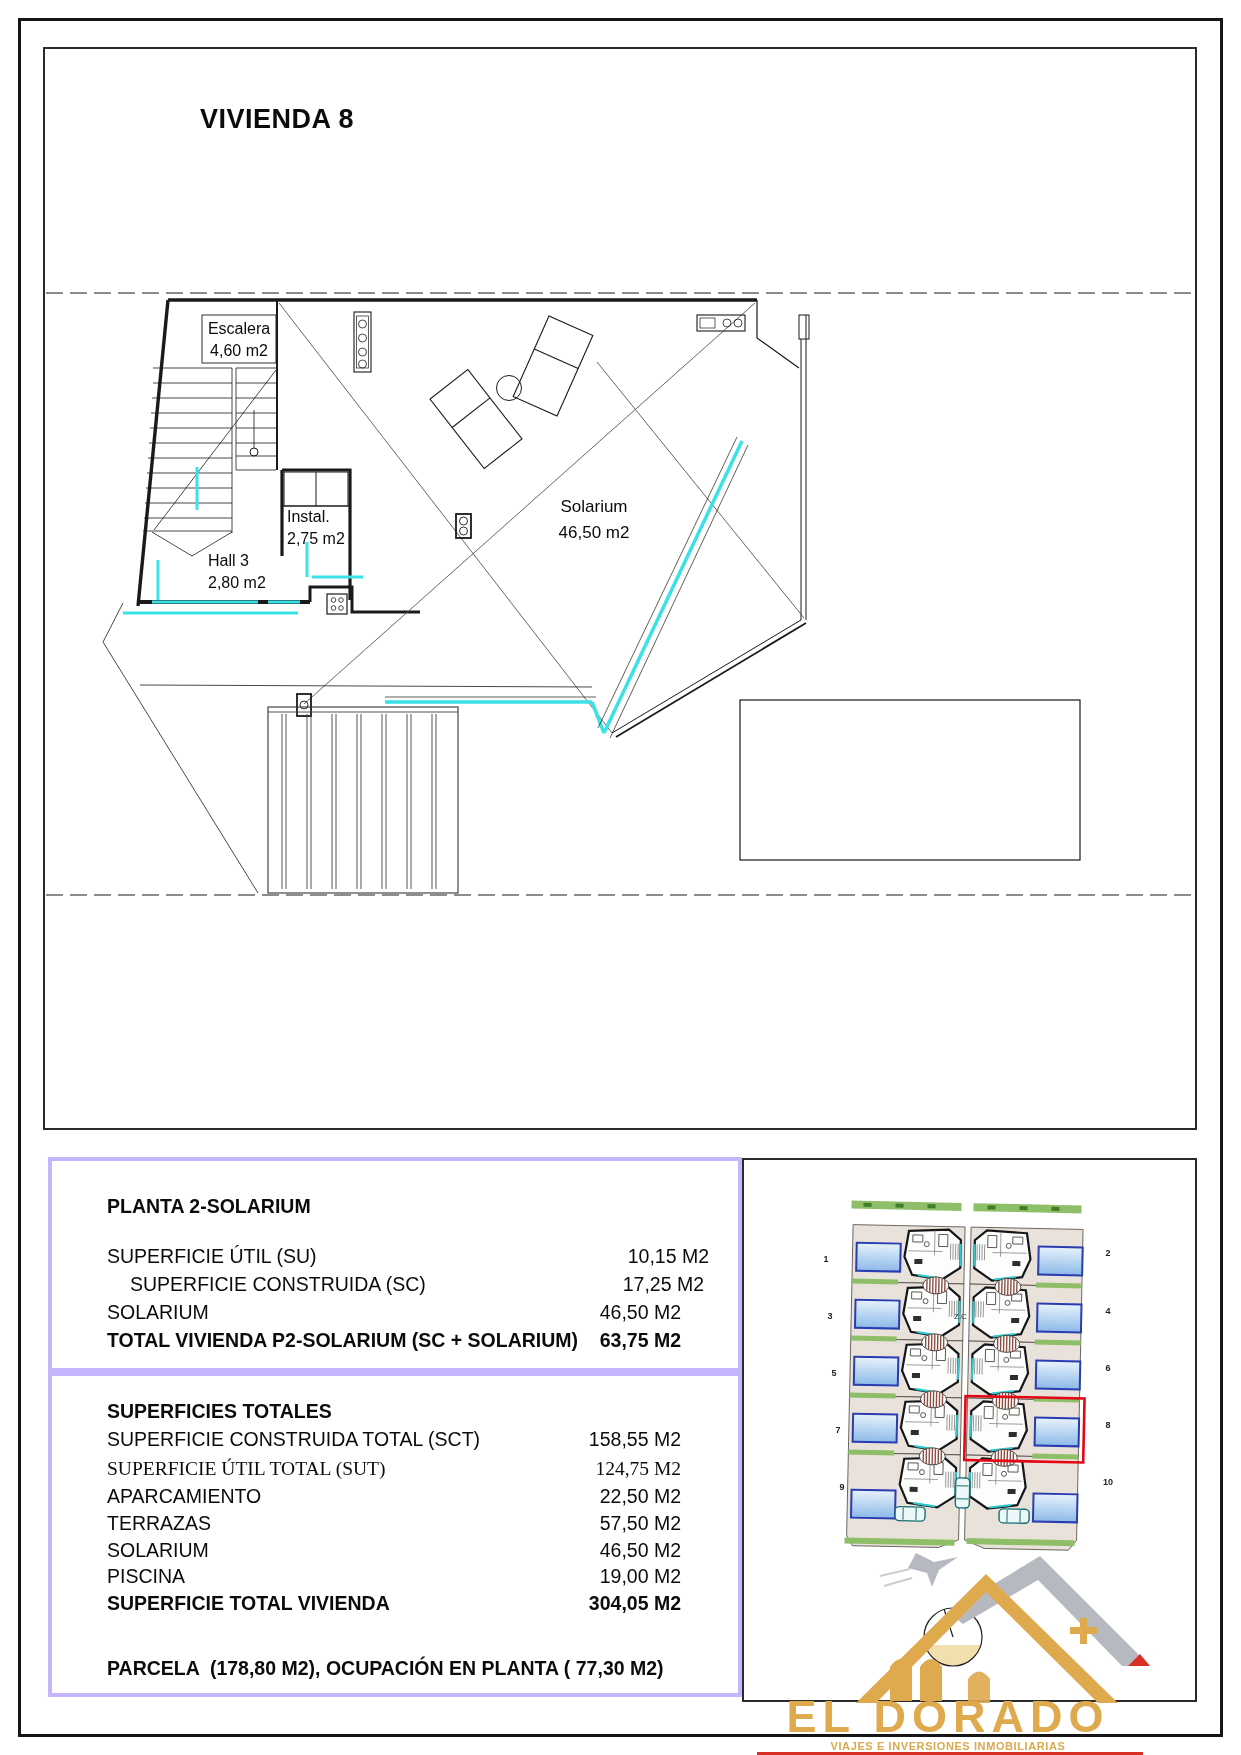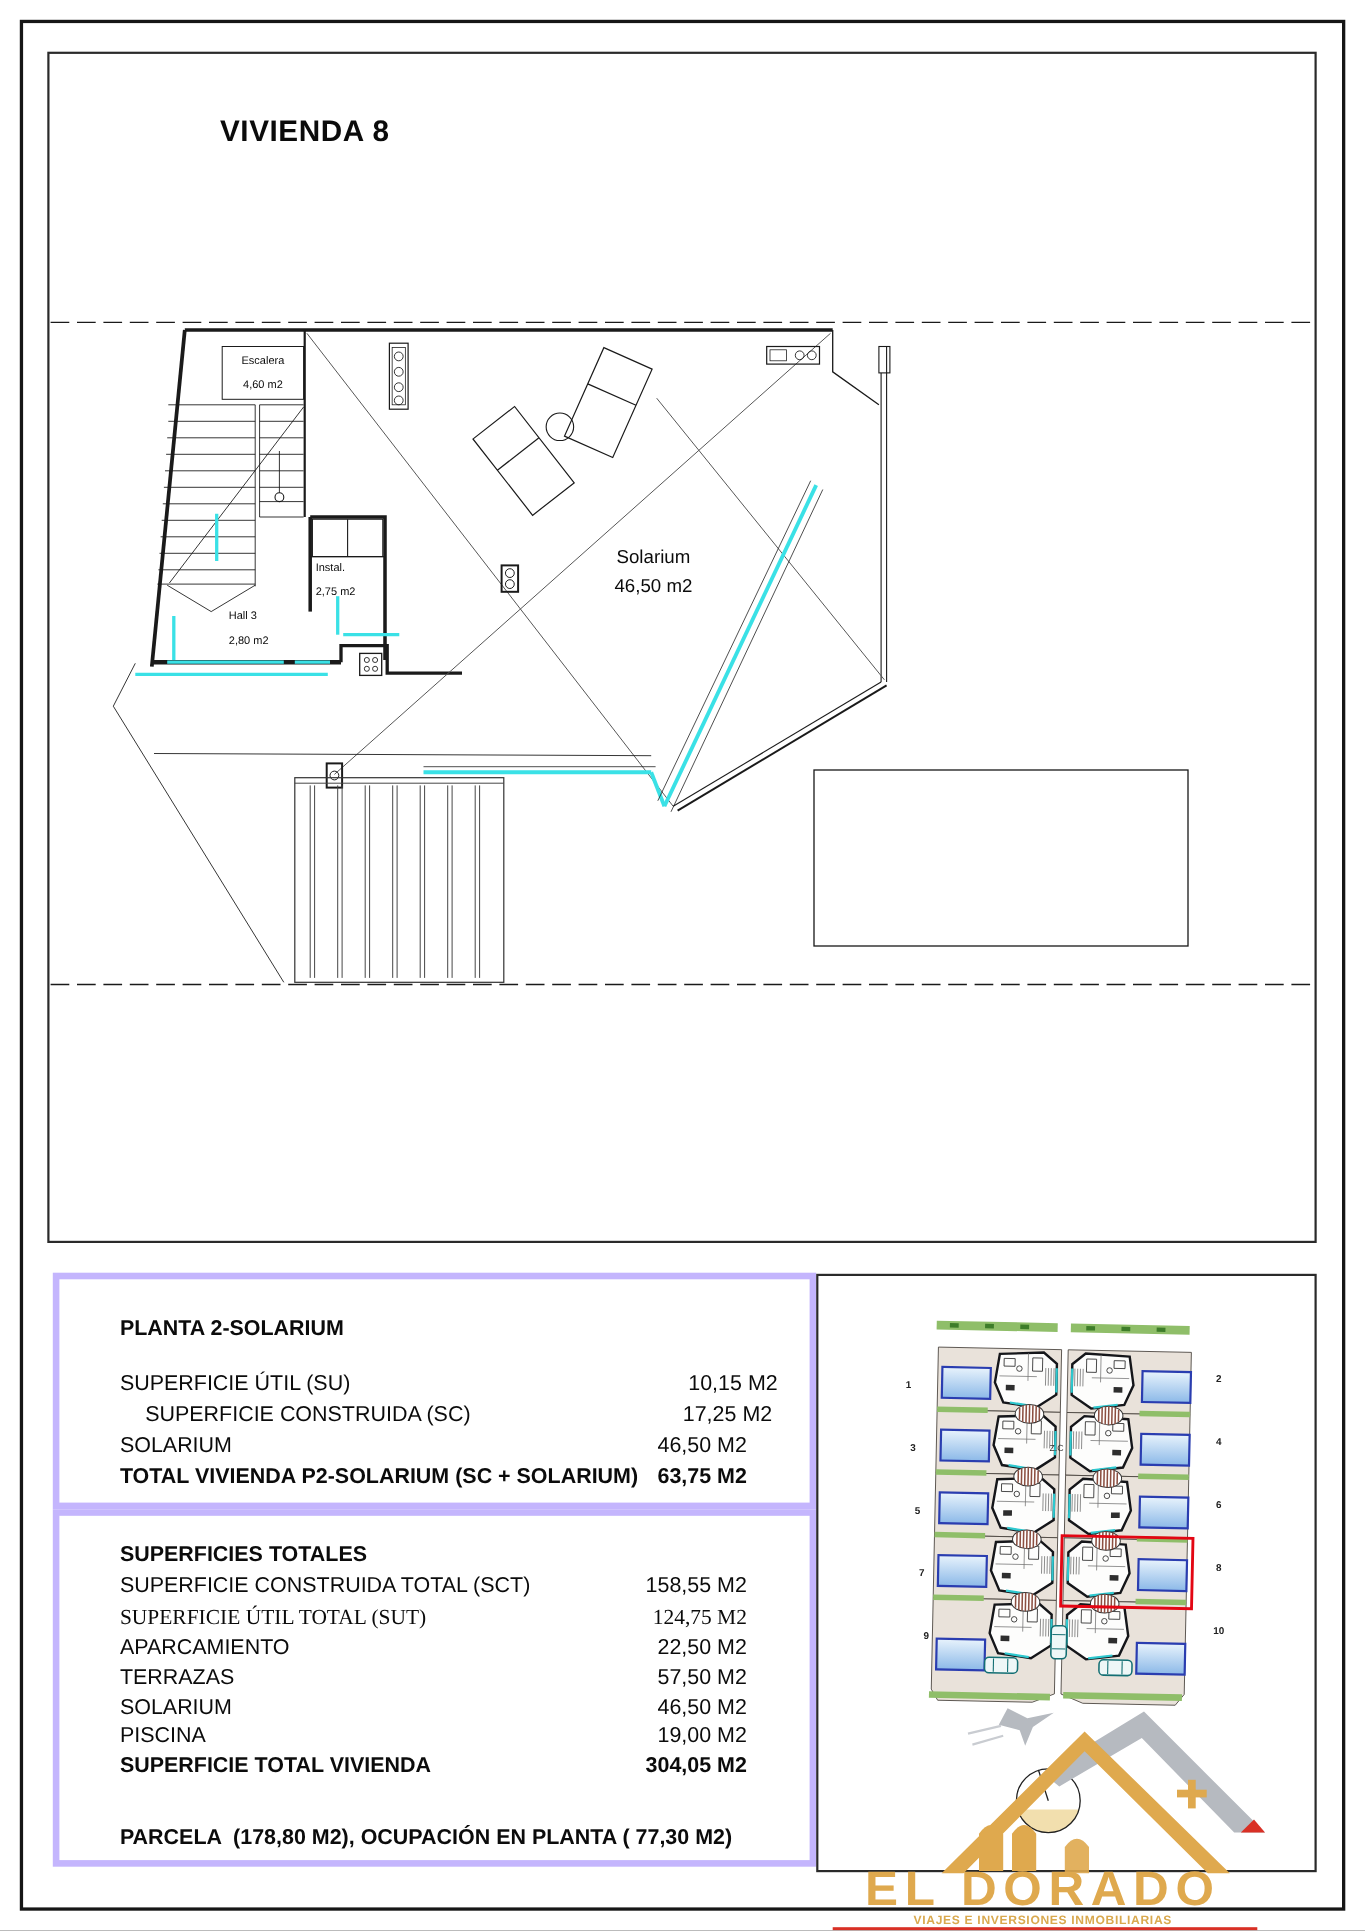--- a/index.html
+++ b/index.html
@@ -3,25 +3,25 @@
 <meta charset="utf-8">
 <style>
   html,body{margin:0;padding:0;background:#888;}
   .page{position:relative;width:1241px;height:1755px;background:#ffffff;
         font-family:"Liberation Sans",sans-serif;color:#0b0b0b;overflow:hidden;margin:0 auto;}
   .abs{position:absolute;}
   .page-border{left:18px;top:18px;width:1205px;height:1719px;border:3px solid #161616;box-sizing:border-box;}
   .plan-frame{left:43px;top:47px;width:1154px;height:1083px;border:2px solid #2a2a2a;box-sizing:border-box;}
   .plan-title{left:200px;top:104px;font-size:27px;font-weight:bold;letter-spacing:0.5px;}
   svg{position:absolute;display:block;}
-  .rlabel{position:absolute;font-size:10px;line-height:22px;white-space:nowrap;}
+  .rlabel{position:absolute;font-size:16px;line-height:22px;white-space:nowrap;}
   .rlabel.center{text-align:center;}
   .sol-label{position:absolute;font-size:17px;line-height:26px;text-align:center;width:170px;}
   
-  .tbox{position:absolute;border:6px solid #c4b5fd;box-sizing:border-box;background:#fff;}
+  .tbox{position:absolute;border:4px solid #c4b5fd;box-sizing:border-box;background:#fff;}
   .trow{position:absolute;left:0;width:100%;height:24px;font-size:19.5px;}
   .trow .tl{position:absolute;left:55px;white-space:pre;}
   .trow .tv{position:absolute;right:57px;text-align:center;white-space:nowrap;}
   .trow.bold, .trow.bold .tl, .trow.bold .tv{font-weight:bold;}
   .ttitle{position:absolute;left:55px;font-size:19.5px;font-weight:bold;white-space:nowrap;}
   
   .site-frame{left:742px;top:1158px;width:455px;height:544px;border:2px solid #2a2a2a;box-sizing:border-box;}
   .unum{position:absolute;font-size:9px;font-weight:bold;color:#222;width:16px;text-align:center;}
   .zc{position:absolute;font-size:8px;color:#333;}
   

